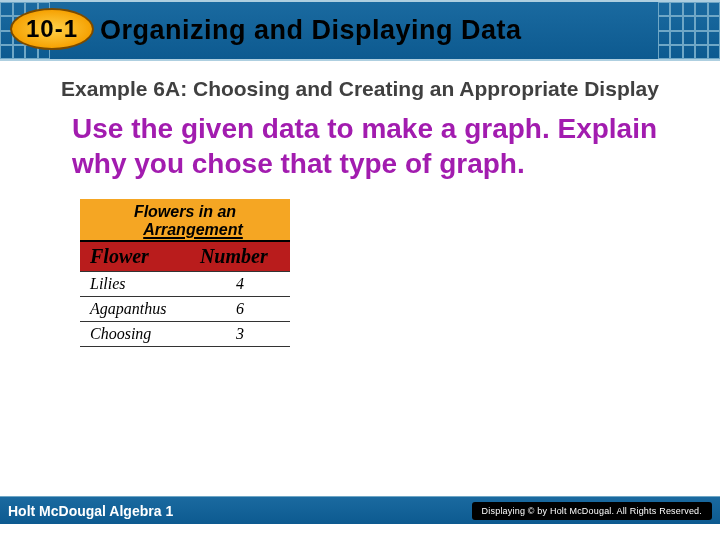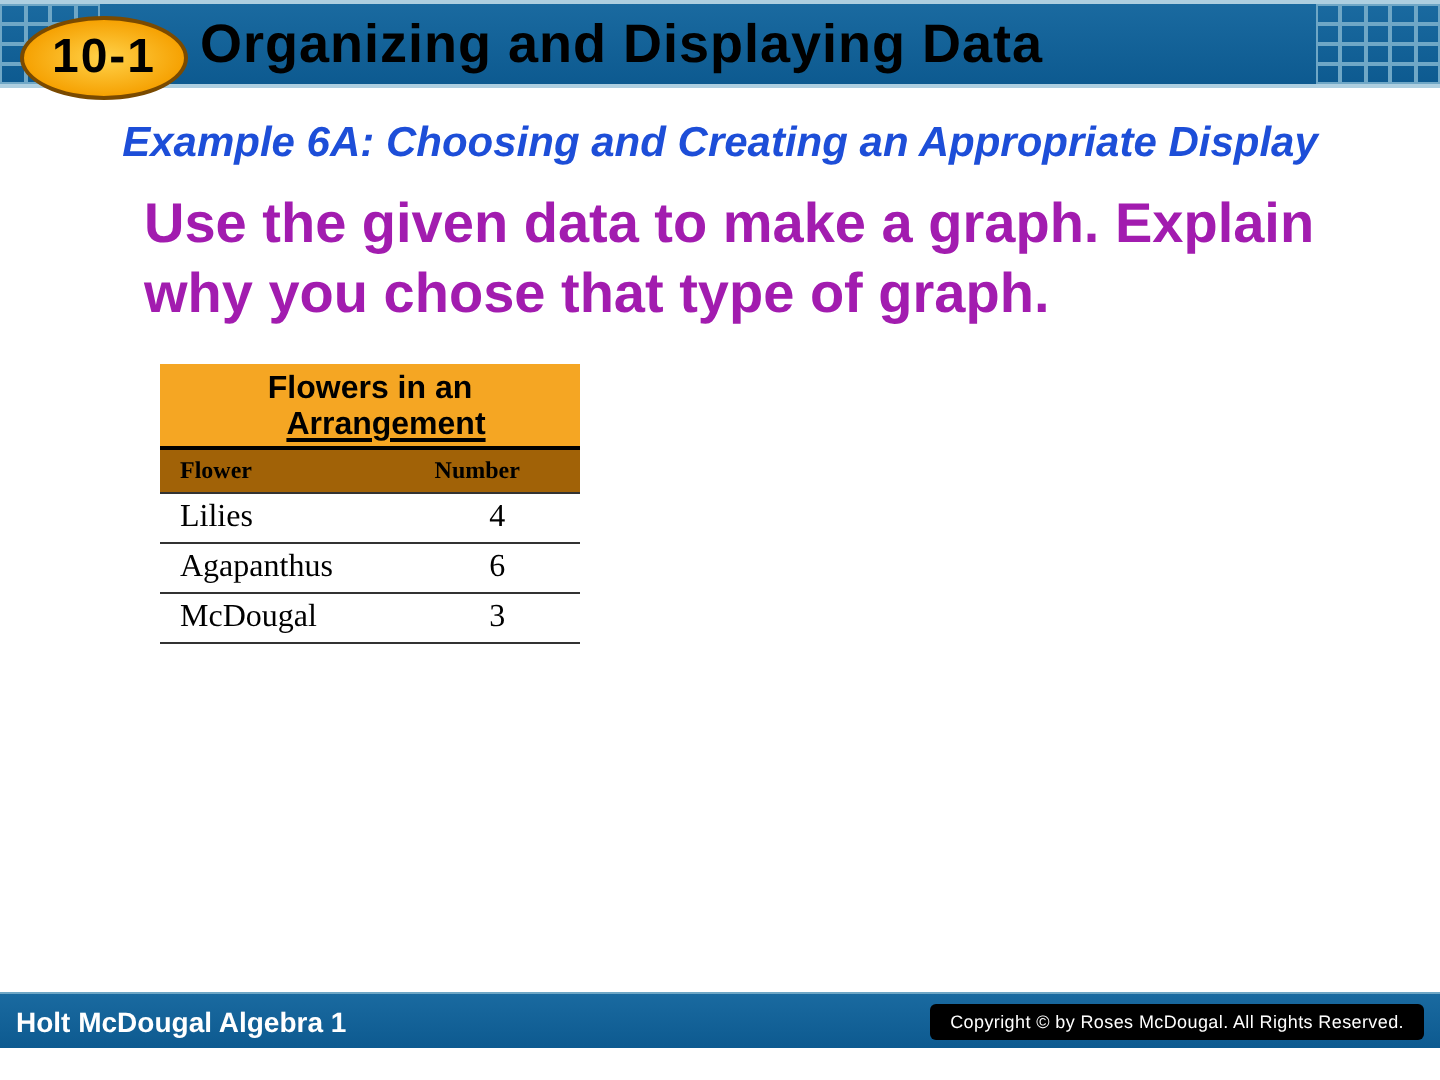--- a/index.html
+++ b/index.html
@@ -6,21 +6,21 @@
   body {
     width: 720px;
     height: 540px;
     background: #fff;
     font-family: Verdana, Arial, sans-serif;
     position: relative;
     overflow: hidden;
   }
   .header-bar {
     width: 100%;
-    height: 44px;
+    height: 61px;
     background: linear-gradient(to bottom, #1a6aa0 0%, #0d5a90 100%);
     border-top: 2px solid #aecfe0;
     border-bottom: 2px solid #aecfe0;
     position: relative;
     display: flex;
     align-items: center;
   }
   .grid-left {
     position: absolute;
     left: 0; top: 0; bottom: 0;
@@ -64,33 +64,33 @@
     font-weight: 900;
     font-size: 27px;
     letter-spacing: 0.5px;
     z-index: 1;
   }
   .example-heading {
     margin: 16px 20px 8px 20px;
     text-align: center;
     font-weight: 900;
     font-size: 21px;
-    color: #1d4ed8;
-    font-style: italic;
+    color: #404040;
   }
   .instruction {
     margin: 10px 60px 18px 72px;
     font-weight: 900;
     font-size: 28px;
     color: #a21caf;
     line-height: 1.25;
   }
   .table-wrap {
     margin-left: 80px;
     width: 210px;
+    font-style: italic;
   }
   .table-title {
     background: #f5a623;
     text-align: center;
     font-weight: 900;
     font-size: 16px;
     padding: 4px 2px 0 2px;
     border-bottom: 2px solid #000;
     line-height: 1.15;
   }
@@ -99,23 +99,23 @@
     text-decoration-thickness: 2px;
     text-underline-offset: 2px;
     margin-left: 16px;
   }
   table.data {
     width: 100%;
     border-collapse: collapse;
     font-family: 'Times New Roman', serif;
   }
   table.data th {
-    background: #a16207;
+    background: #b91c1c;
     font-weight: bold;
-    font-size: 12px;
+    font-size: 20px;
     text-align: left;
     padding: 3px 10px;
     border-bottom: 1.5px solid #333;
   }
   table.data th:last-child { text-align: left; }
   table.data td {
     font-size: 16px;
     padding: 3px 10px;
     border-bottom: 1.5px solid #333;
   }
@@ -230,23 +230,23 @@
     <tbody>
       <tr>
         <td>Lilies</td>
         <td class="num">4</td>
       </tr>
       <tr>
         <td>Agapanthus</td>
         <td class="num">6</td>
       </tr>
       <tr>
-        <td>McDougal</td>
+        <td>Choosing</td>
         <td class="num">3</td>
       </tr>
     </tbody>
   </table>
 </div>
 
 <div class="footer">
   <div class="footer-left">Holt McDougal Algebra 1</div>
-  <div class="footer-right">Copyright © by Roses McDougal. All Rights Reserved.</div>
+  <div class="footer-right">Displaying © by Holt McDougal. All Rights Reserved.</div>
 </div>
 
 </body></html>

